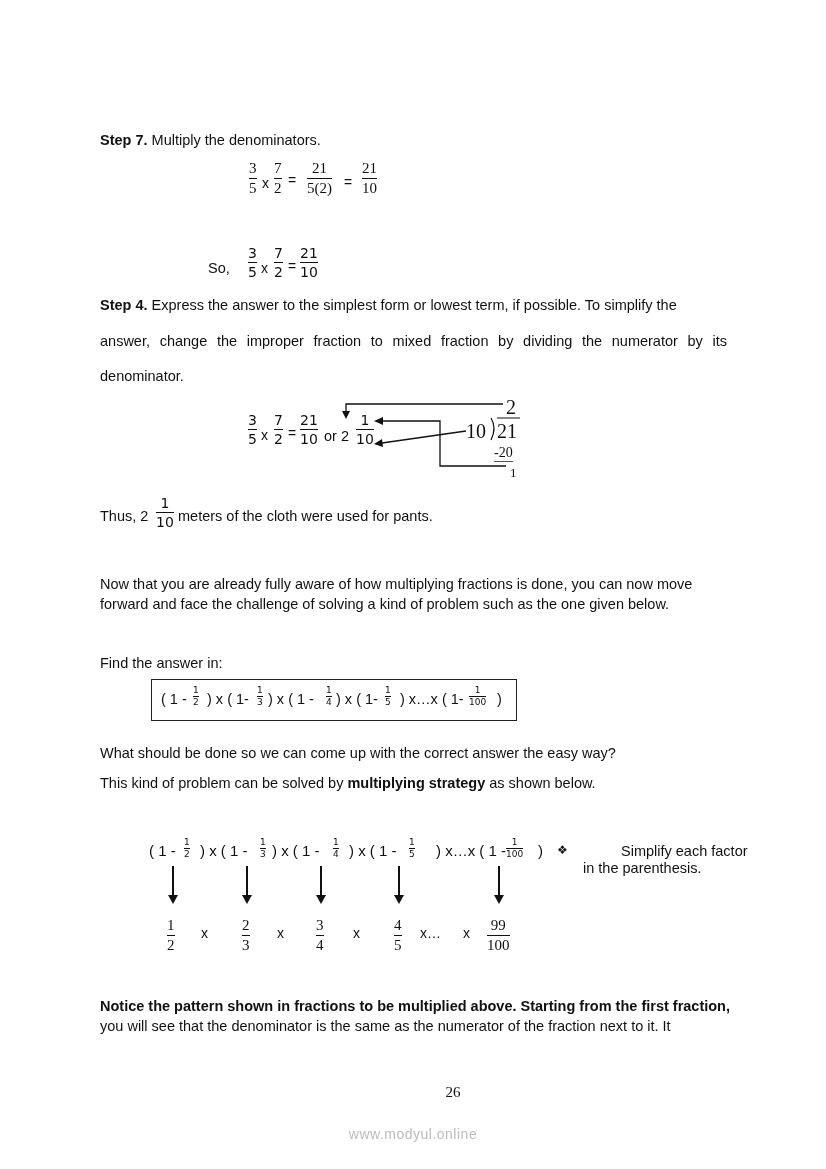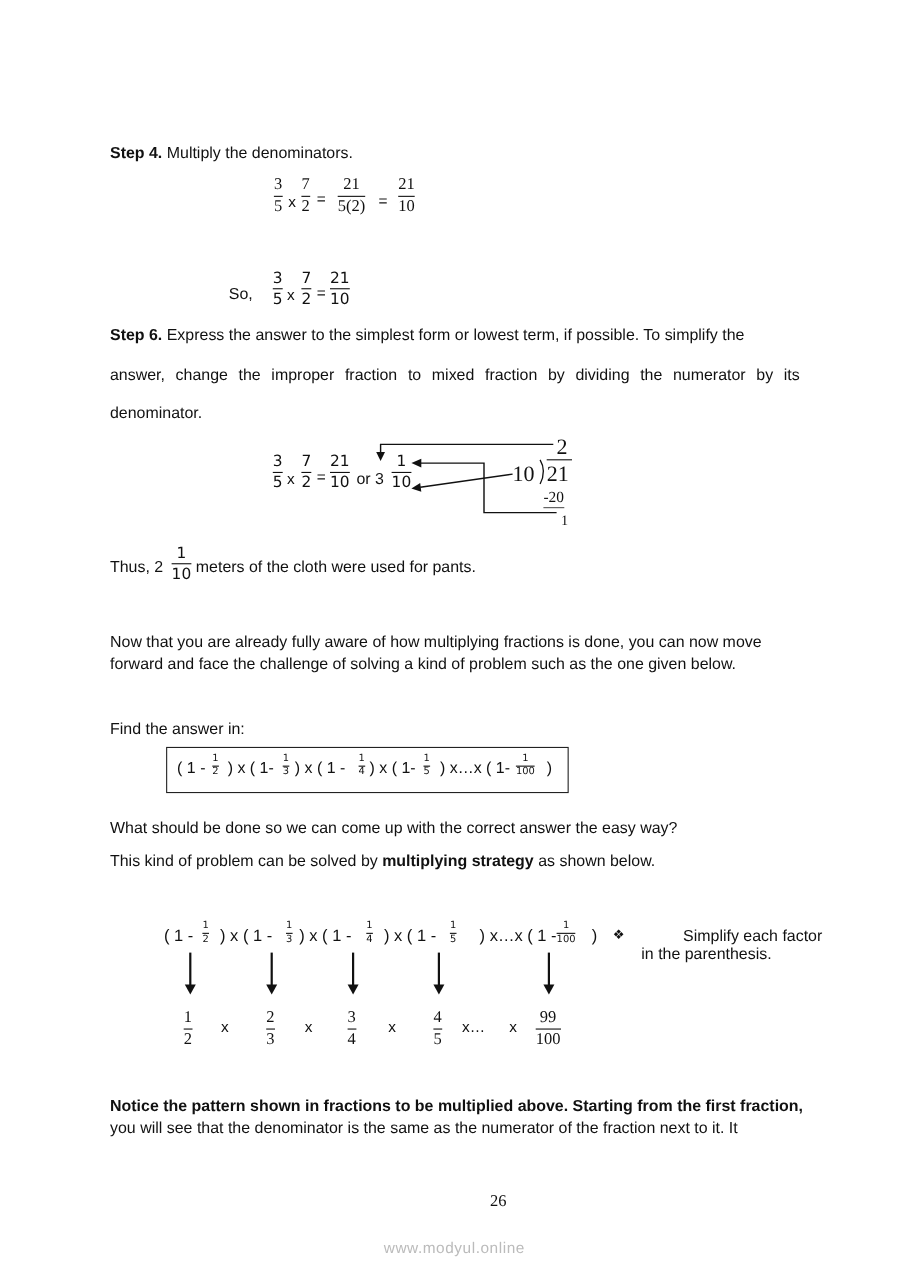--- a/index.html
+++ b/index.html
@@ -15,21 +15,21 @@
   .op { position:absolute; font-size:14px; line-height:1; }
   .box { border:1.5px solid #222; }
   .arrow-v { position:absolute; width:1.5px; background:#111; }
   .arrow-v::after { content:""; position:absolute; left:-4.5px; bottom:-8px;
      border-left:5px solid transparent; border-right:5px solid transparent; border-top:9px solid #111; }
 </style>
 </head>
 <body>
 
 <div class="abs txt" style="left:100px;top:131px;">
-  <b>Step 4.</b><span> Multiply the denominators.</span>
+  <b>Step 7.</b><span> Multiply the denominators.</span>
 </div>
 
 <div class="abs" style="left:0;top:0;">
   <div class="frac serif" style="left:249px;top:161px;font-size:15px;">
     <span class="n">3</span>
       <span class="bar"></span>
       <span class="d">5</span>
   </div>
   <span class="op" style="left:262px;top:176px;">x</span>
   <div class="frac serif" style="left:274px;top:161px;font-size:15px;">
@@ -67,21 +67,21 @@
   <span class="op" style="left:288px;top:259px;">=</span>
   <div class="frac dv" style="left:300px;top:246px;font-size:14px;">
     <span class="n">21</span>
       <span class="bar"></span>
       <span class="d">10</span>
   </div>
 </div>
 
 <div>
   <div class="abs txt" style="left:100px;top:296px;width:627px;">
-    <b>Step 6.</b><span> Express the answer to the simplest form or lowest term, if possible. To simplify the</span>
+    <b>Step 4.</b><span> Express the answer to the simplest form or lowest term, if possible. To simplify the</span>
   </div>
   <div class="abs txt" style="left:100px;top:332px;width:627px;text-align:justify;text-align-last:justify;">answer, change the improper fraction to mixed fraction by dividing the numerator by its</div>
   <div class="abs txt" style="left:100px;top:367px;">denominator.</div>
 </div>
 
 <div>
   <div class="frac dv" style="left:248px;top:413px;font-size:14px;">
     <span class="n">3</span>
       <span class="bar"></span>
       <span class="d">5</span>
@@ -91,21 +91,21 @@
     <span class="n">7</span>
       <span class="bar"></span>
       <span class="d">2</span>
   </div>
   <span class="op" style="left:288px;top:426px;">=</span>
   <div class="frac dv" style="left:300px;top:413px;font-size:14px;">
     <span class="n">21</span>
       <span class="bar"></span>
       <span class="d">10</span>
   </div>
-  <span class="abs txt" style="left:324px;top:427px;">or 3</span>
+  <span class="abs txt" style="left:324px;top:427px;">or 2</span>
   <div class="frac dv" style="left:356px;top:413px;font-size:14px;">
     <span class="n">1</span>
       <span class="bar"></span>
       <span class="d">10</span>
   </div>
 
   <span class="abs serif" style="left:506px;top:396px;font-size:20px;">2</span>
   <span class="abs serif" style="left:466px;top:420px;font-size:20px;">10</span>
   <span class="abs serif" style="left:497px;top:420px;font-size:20px;">21</span>
   <span class="abs serif" style="left:494px;top:445px;font-size:14px;border-bottom:1px solid #555;line-height:16px;">-20</span>

